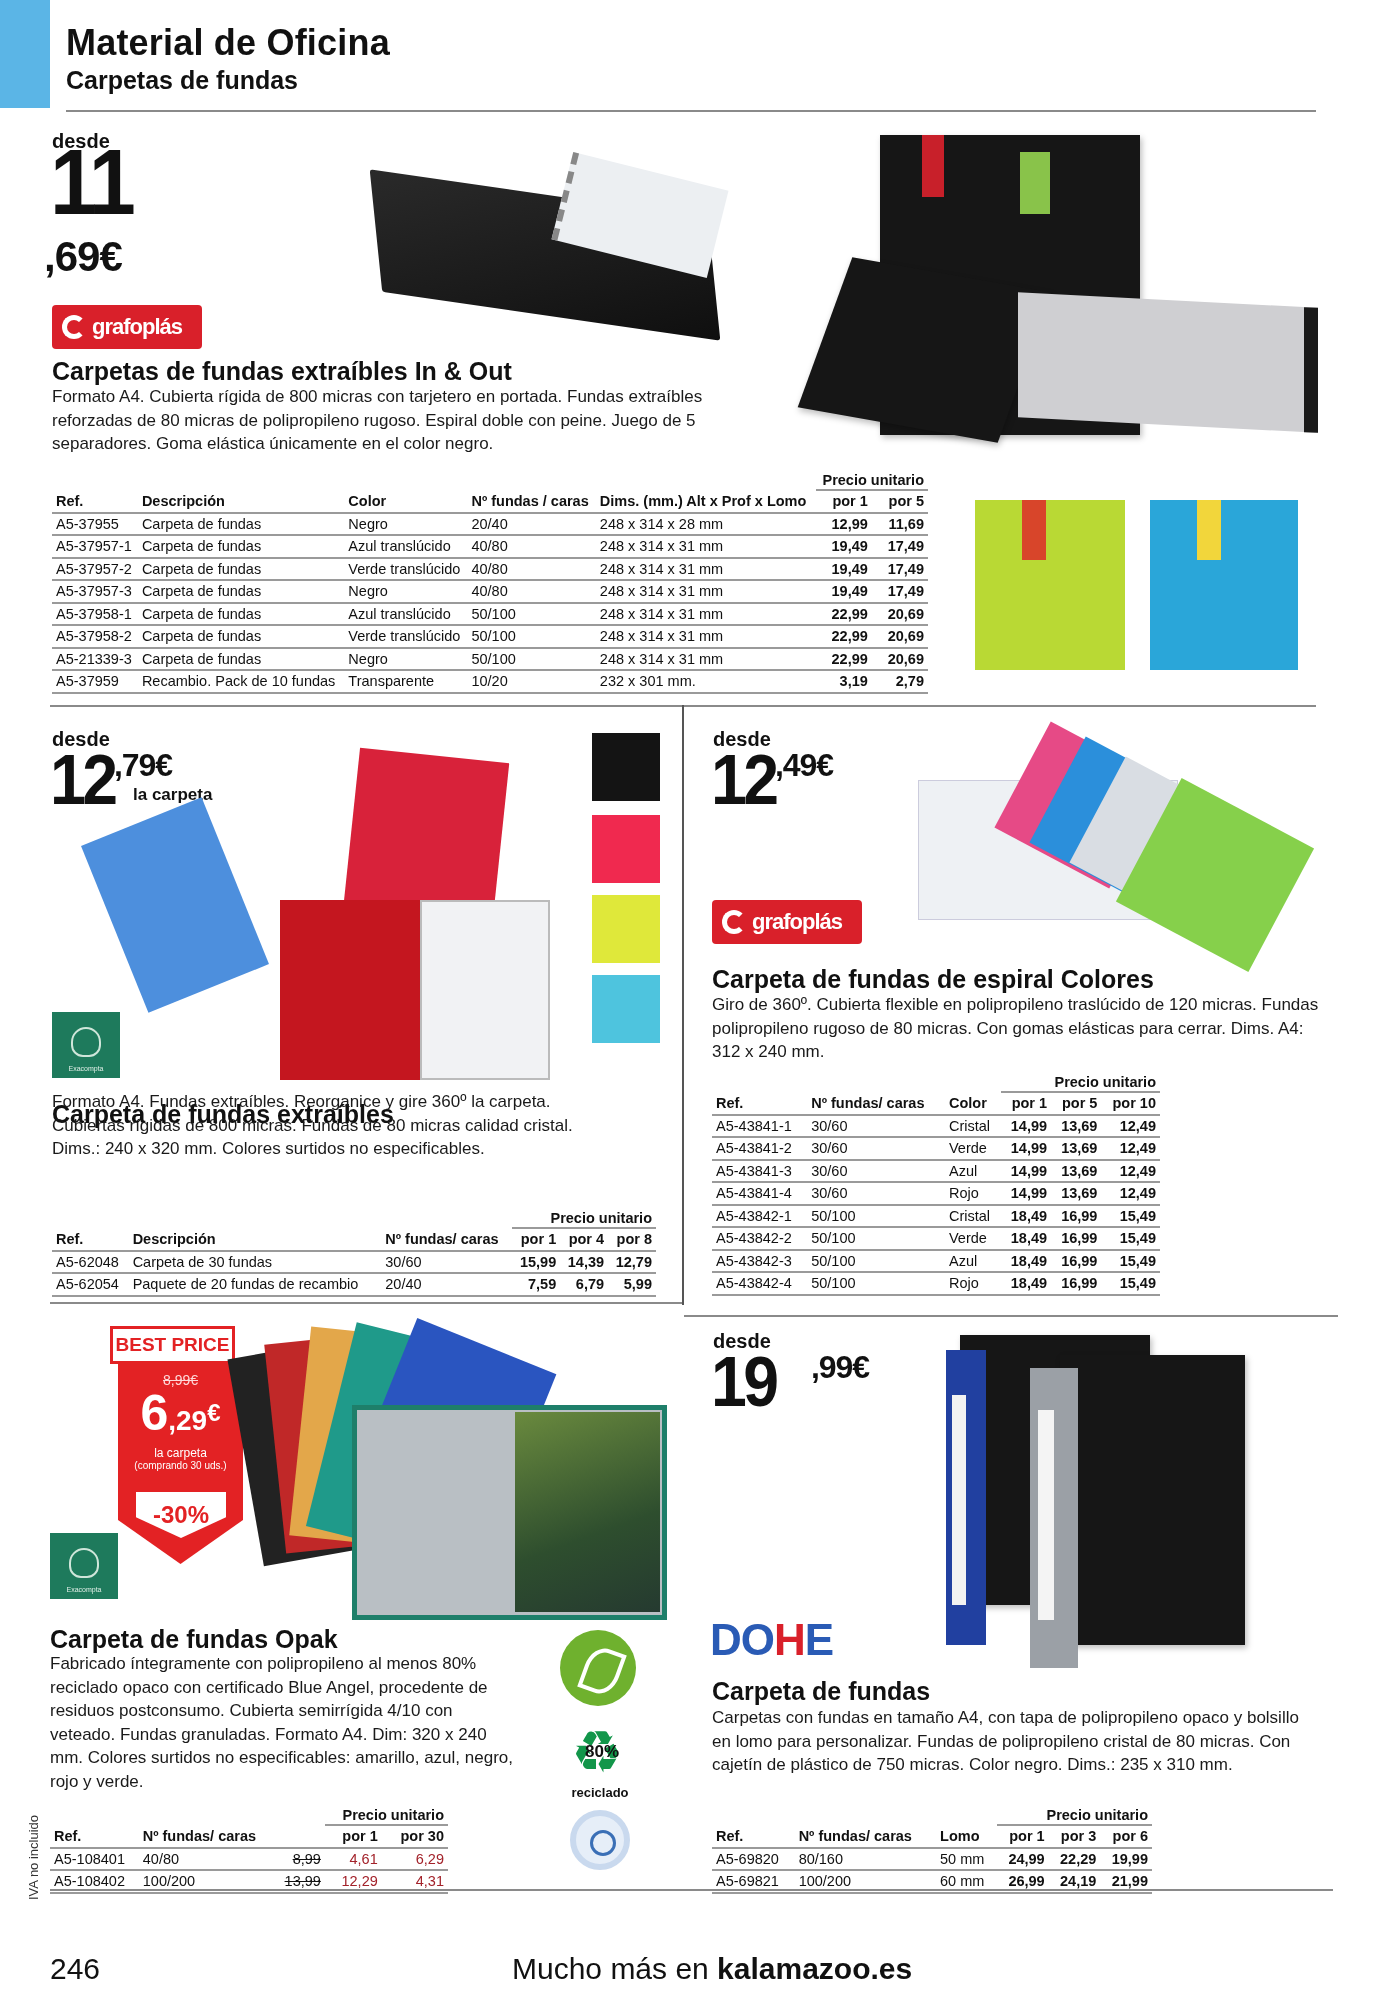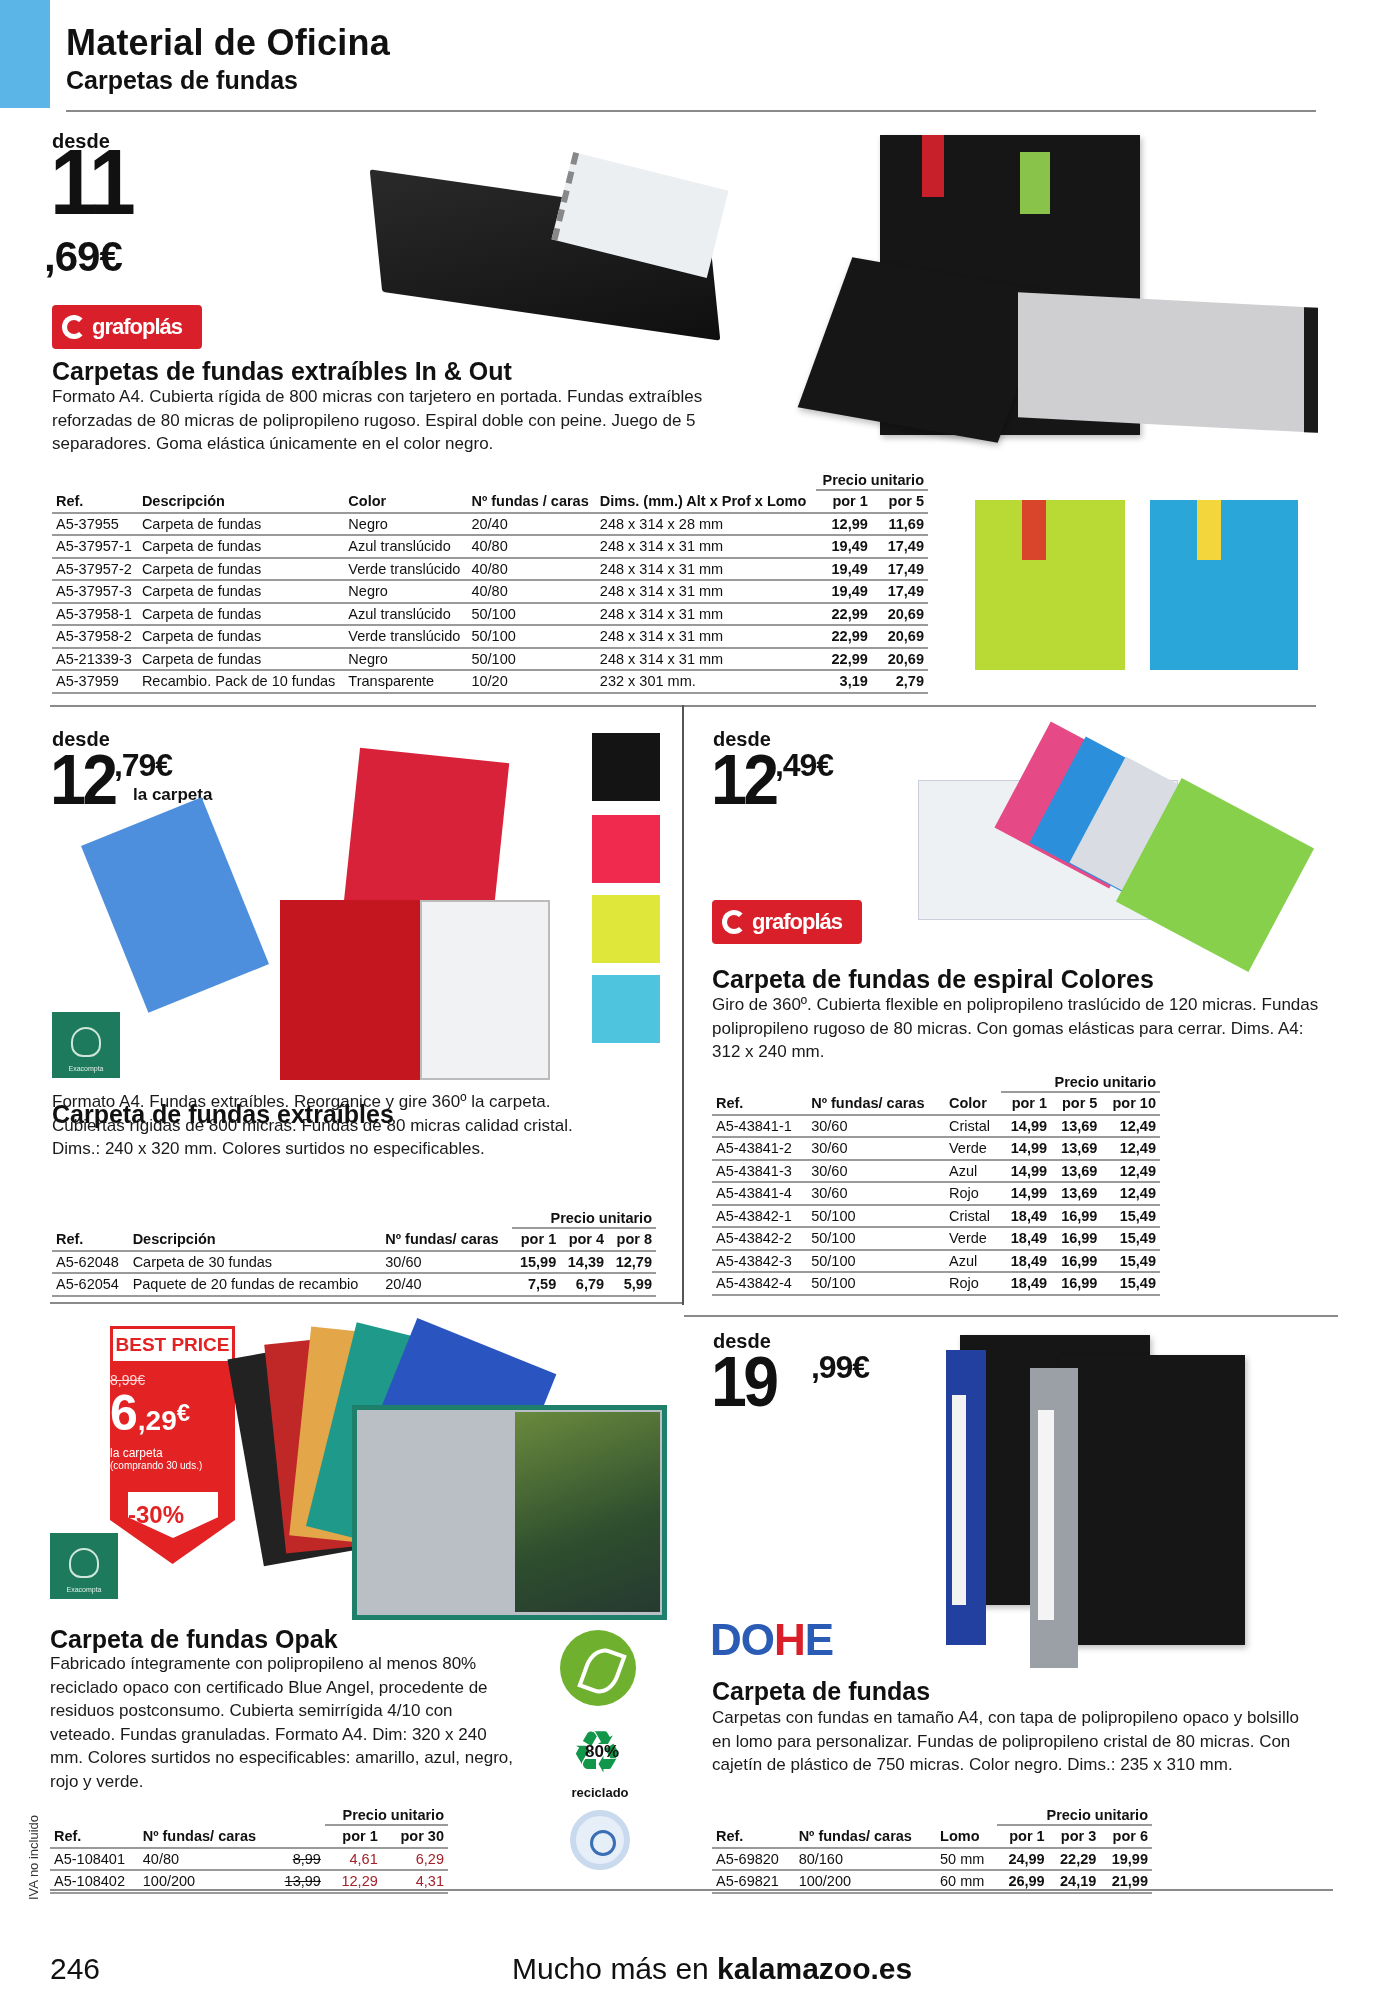--- a/index.html
+++ b/index.html
@@ -45,21 +45,21 @@
   table.pt { transform-origin: left top; }
 
   
   .img { position: absolute; }
   .folder-dark { background: #161616; box-shadow: 2px 3px 6px rgba(0,0,0,.25); }
   .swatch { position: absolute; width: 68px; height: 68px; }
 
   
   .badge { position: absolute; left: 110px; top: 1320px; width: 135px; height: 245px; }
   .badge .top { position: absolute; left: 0; top: 6px; width: 125px; height: 38px; background: #fff; border: 3px solid #e32224; color: #e32224; font-weight: bold; font-size: 19px; text-align: center; line-height: 32px; }
-  .badge .body { position: absolute; left: 0; top: 44px; width: 125px; height: 200px; background: #e32224; clip-path: polygon(0 0, 100% 0, 100% 78%, 50% 100%, 0 78%); color: #fff; text-align: left; }
+  .badge .body { position: absolute; left: 8px; top: 44px; width: 125px; height: 200px; background: #e32224; clip-path: polygon(0 0, 100% 0, 100% 78%, 50% 100%, 0 78%); color: #fff; text-align: center; }
   .badge .old { font-size: 14px; text-decoration: line-through; margin-top: 8px; color: #ffd9d9; }
   .badge .big { font-size: 50px; font-weight: bold; line-height: 50px; }
   .badge .big sup { font-size: 24px; vertical-align: top; }
   .badge .small { font-size: 12px; line-height: 14px; }
   .badge .tiny { font-size: 10px; }
   .badge .pct { position: absolute; left: 18px; top: 128px; width: 90px; height: 46px; background: #fff; color: #e32224; font-weight: bold; font-size: 24px; line-height: 46px; clip-path: polygon(0 0, 100% 0, 100% 55%, 50% 100%, 0 55%); }
 
   .eco-leaf { position: absolute; left: 560px; top: 1630px; width: 76px; height: 76px; border-radius: 50%; background: #6fb12e; }
   .eco-leaf::after { content: ""; position: absolute; left: 24px; top: 18px; width: 28px; height: 38px; border: 4px solid #fff; border-radius: 50% 0 50% 0; transform: rotate(20deg); }
   .eco-recycle { position: absolute; left: 565px; top: 1720px; width: 64px; height: 64px; color: #12964a; font-size: 58px; line-height: 64px; text-align: center; }

